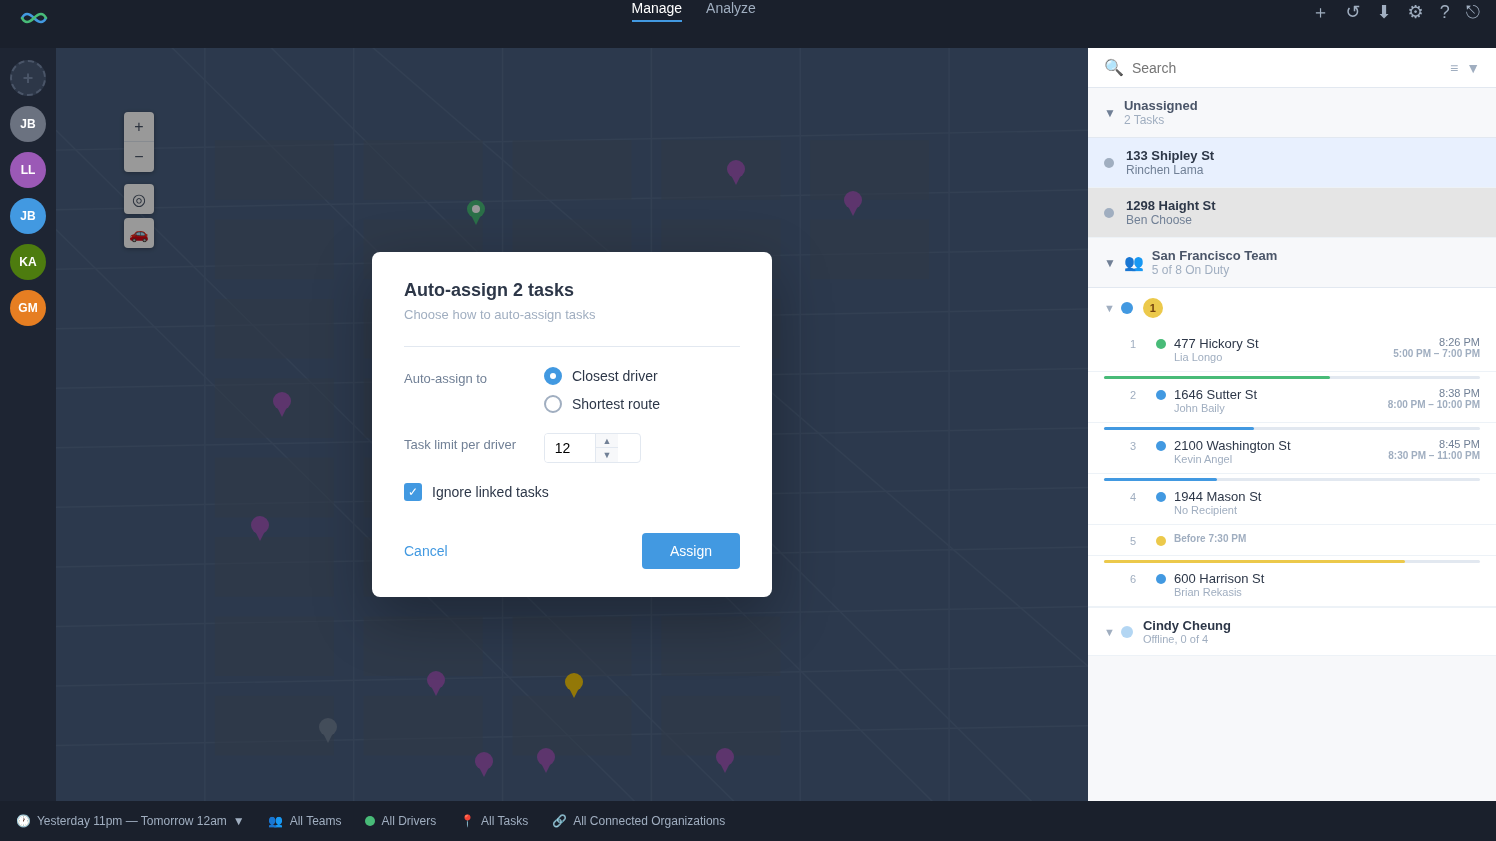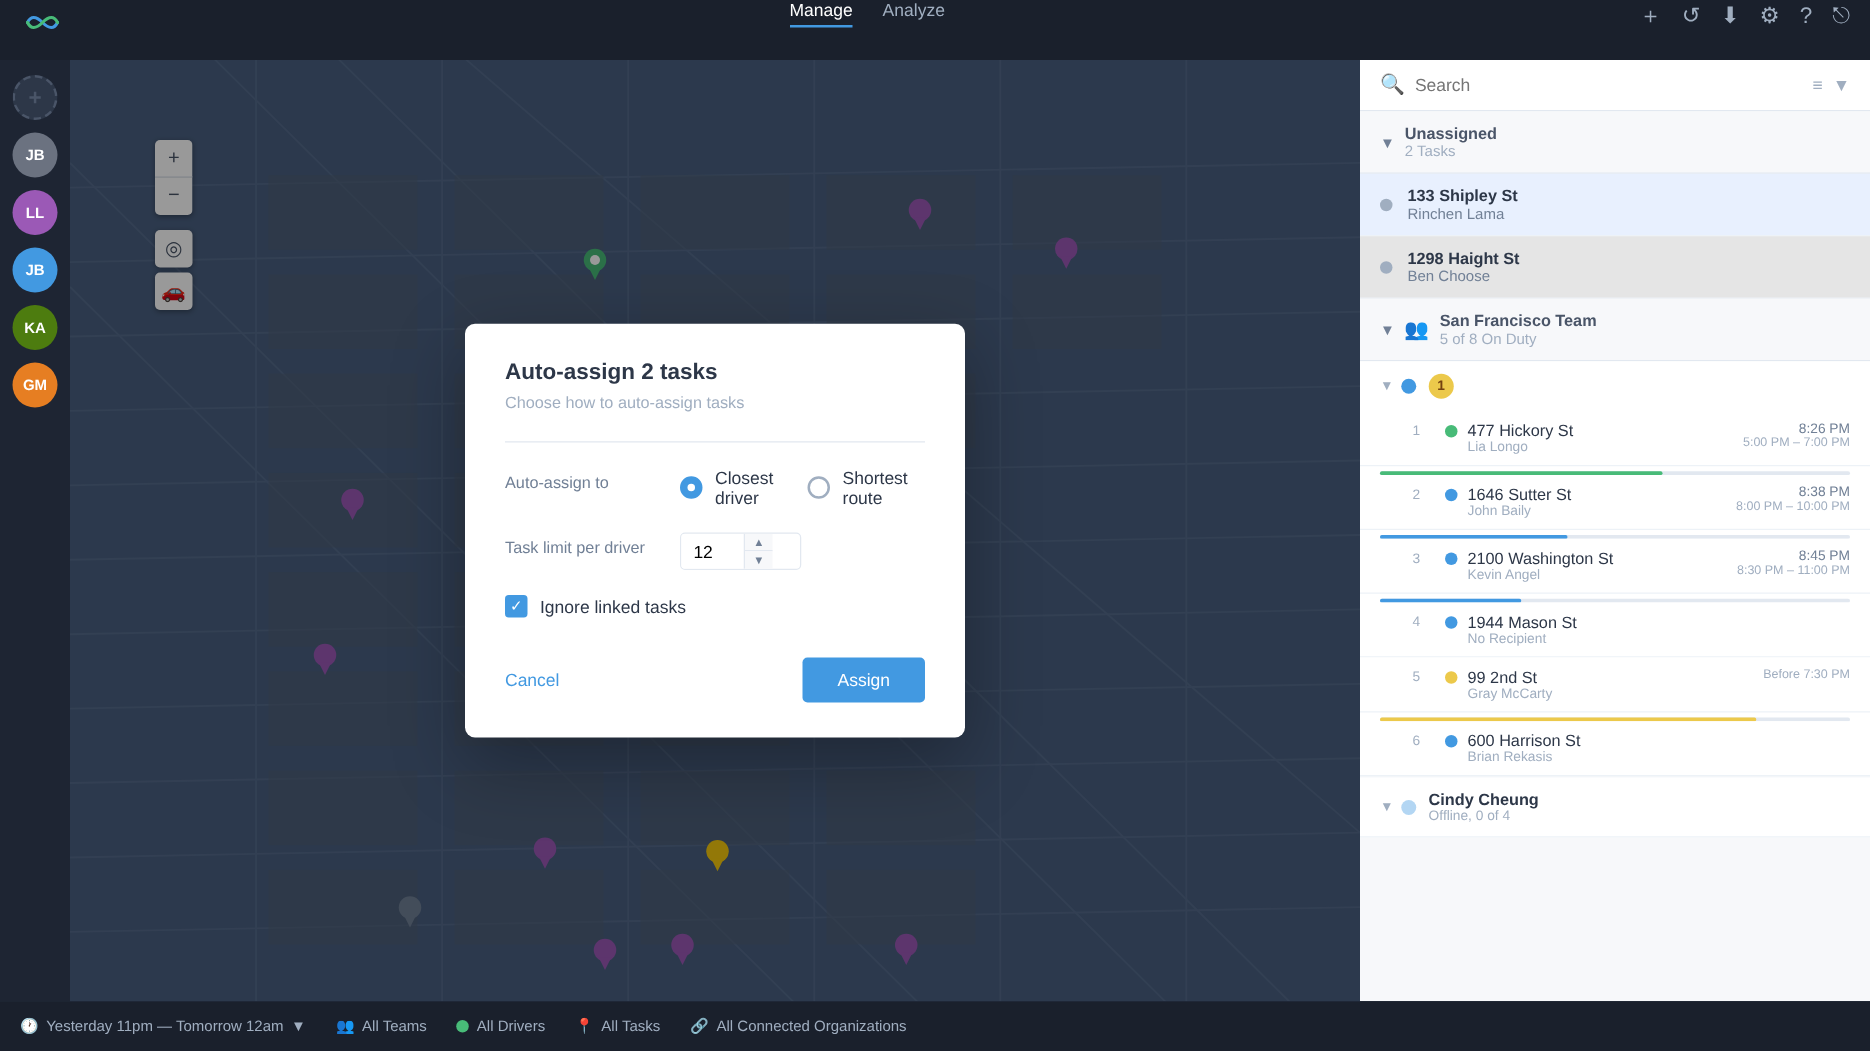--- a/index.html
+++ b/index.html
@@ -342,20 +342,21 @@
       color: #a0aec0;
     }
     .route-time {
       font-size: 11px;
       color: #718096;
       text-align: right;
     }
     .route-time-window {
       font-size: 10px;
       color: #a0aec0;
+      font-weight: bold;
     }
     .route-bar {
       height: 3px;
       background: #e2e8f0;
       margin: 4px 16px 0;
       border-radius: 2px;
     }
     .route-bar-fill {
       height: 100%;
       background: #48bb78;
@@ -428,20 +429,21 @@
     .modal-field-label {
       font-size: 13px;
       color: #718096;
       width: 140px;
       flex-shrink: 0;
       padding-top: 4px;
     }
     .modal-field-content {
       flex: 1;
       display: flex;
+      flex-direction: column;
       gap: 10px;
     }
     .radio-option {
       display: flex;
       align-items: center;
       gap: 10px;
       cursor: pointer;
     }
     .radio-circle {
       width: 18px;
@@ -919,24 +921,20 @@
             <div class="route-recipient">No Recipient</div>
           </div>
           <div>
             <div class="route-time"></div>
           </div>
         </div>
 
         <div class="route-item">
           <div class="route-num">5</div>
           <div class="route-dot yellow"></div>
-          <div class="route-info">
-            <div class="route-address">99 2nd St</div>
-            <div class="route-recipient">Gray McCarty</div>
-          </div>
           <div>
             <div class="route-time-window">Before 7:30 PM</div>
           </div>
         </div>
         <div class="route-bar">
             <div class="route-bar-fill" style="width:80%; background:#ecc94b;"></div>
           </div>
 
         <div class="route-item">
           <div class="route-num">6</div>

